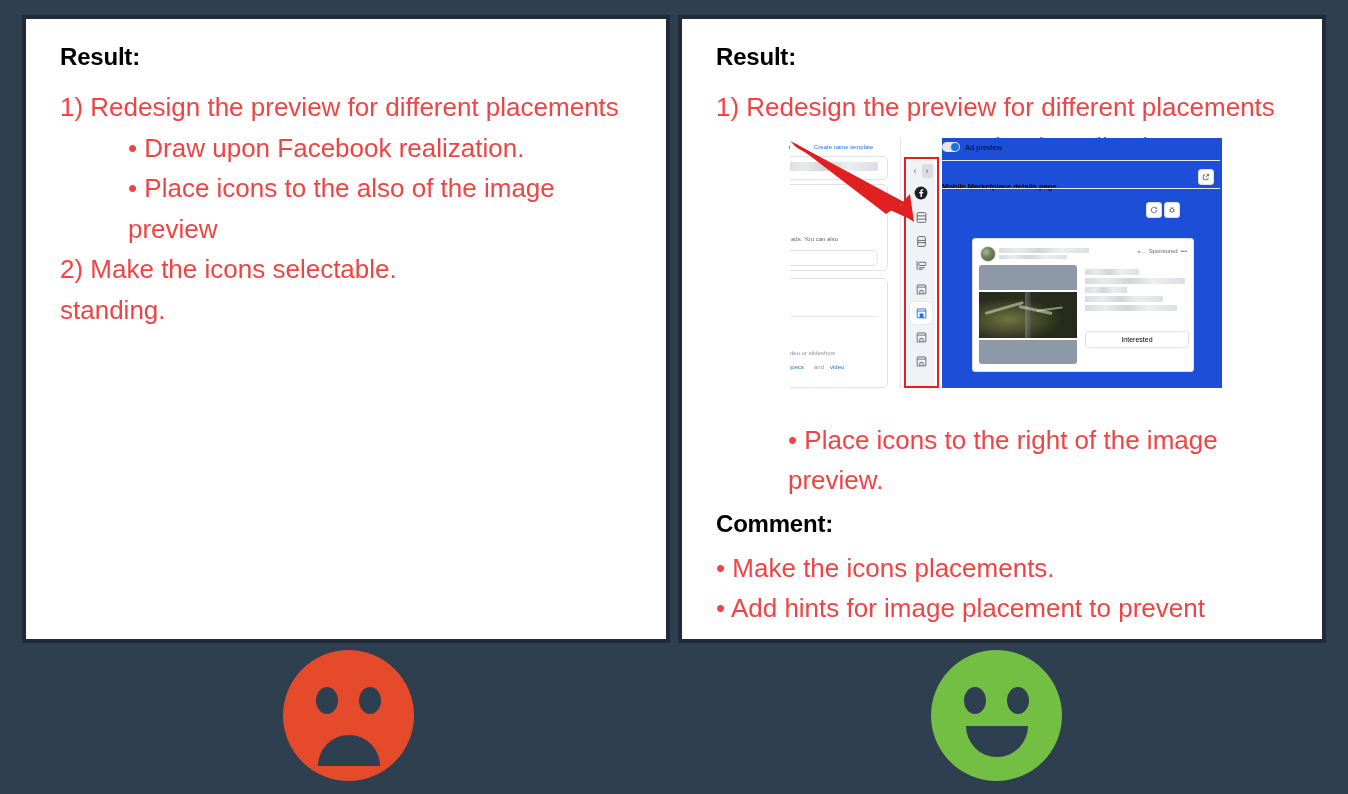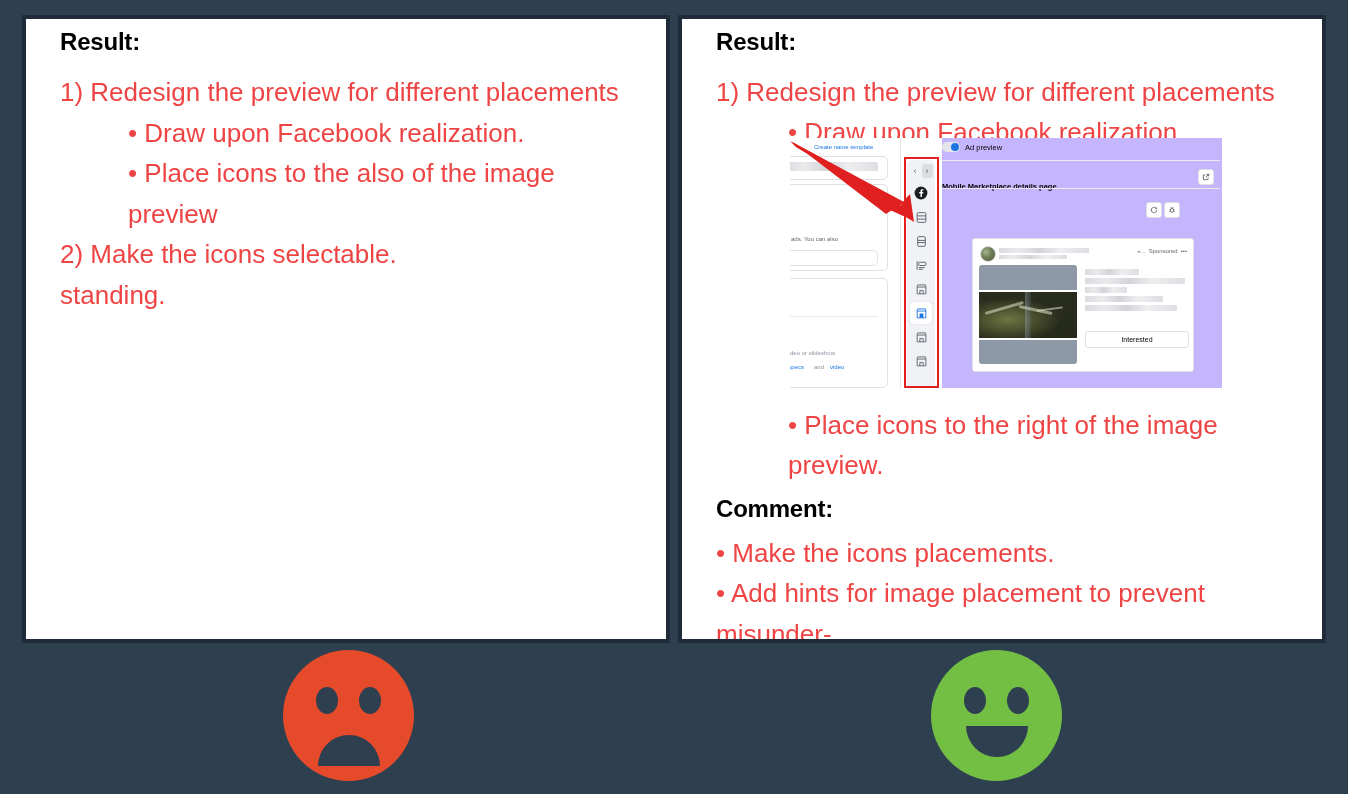--- a/index.html
+++ b/index.html
@@ -23,21 +23,21 @@
     position: absolute;
     background: #ffffff;
     border: 4px solid #1f2b38;
     box-sizing: border-box;
     overflow: hidden;
   }
   #panel-left  { left: 22px;  top: 15px; width: 648px; height: 628px; }
   #panel-right { left: 678px; top: 15px; width: 648px; height: 628px; }
 
   .panel-inner {
-    padding: 9px 34px 0 34px;
+    padding: 24px 34px 0 34px;
   }
 
   .result-heading {
     font-size: 24px;
     font-weight: bold;
     color: #000;
     margin: 0 0 16px 0;
     letter-spacing: -0.2px;
   }
   .comment-heading {
@@ -157,21 +157,21 @@
     justify-content: center;
     border-radius: 4px;
   }
   .rail-item.selected { background:#ffffff; box-shadow:0 0 1px rgba(0,0,0,.25); }
 
   
   .shot-rightpane {
     position: absolute;
     left: 152px; top: 0;
     width: 280px; height: 250px;
-    background: #c4b5fd;
+    background: #1d4ed8;
   }
   .toggle-row { position:absolute; left:0; top:4px; display:flex; align-items:center; gap:5px; }
   .toggle-pill {
     width: 18px; height: 10px; border-radius: 6px;
     background: #e4e6eb; position: relative;
     display:inline-block;
   }
   .toggle-pill .knob {
     position:absolute; right:1px; top:1px;
     width:8px; height:8px; border-radius:50%;

